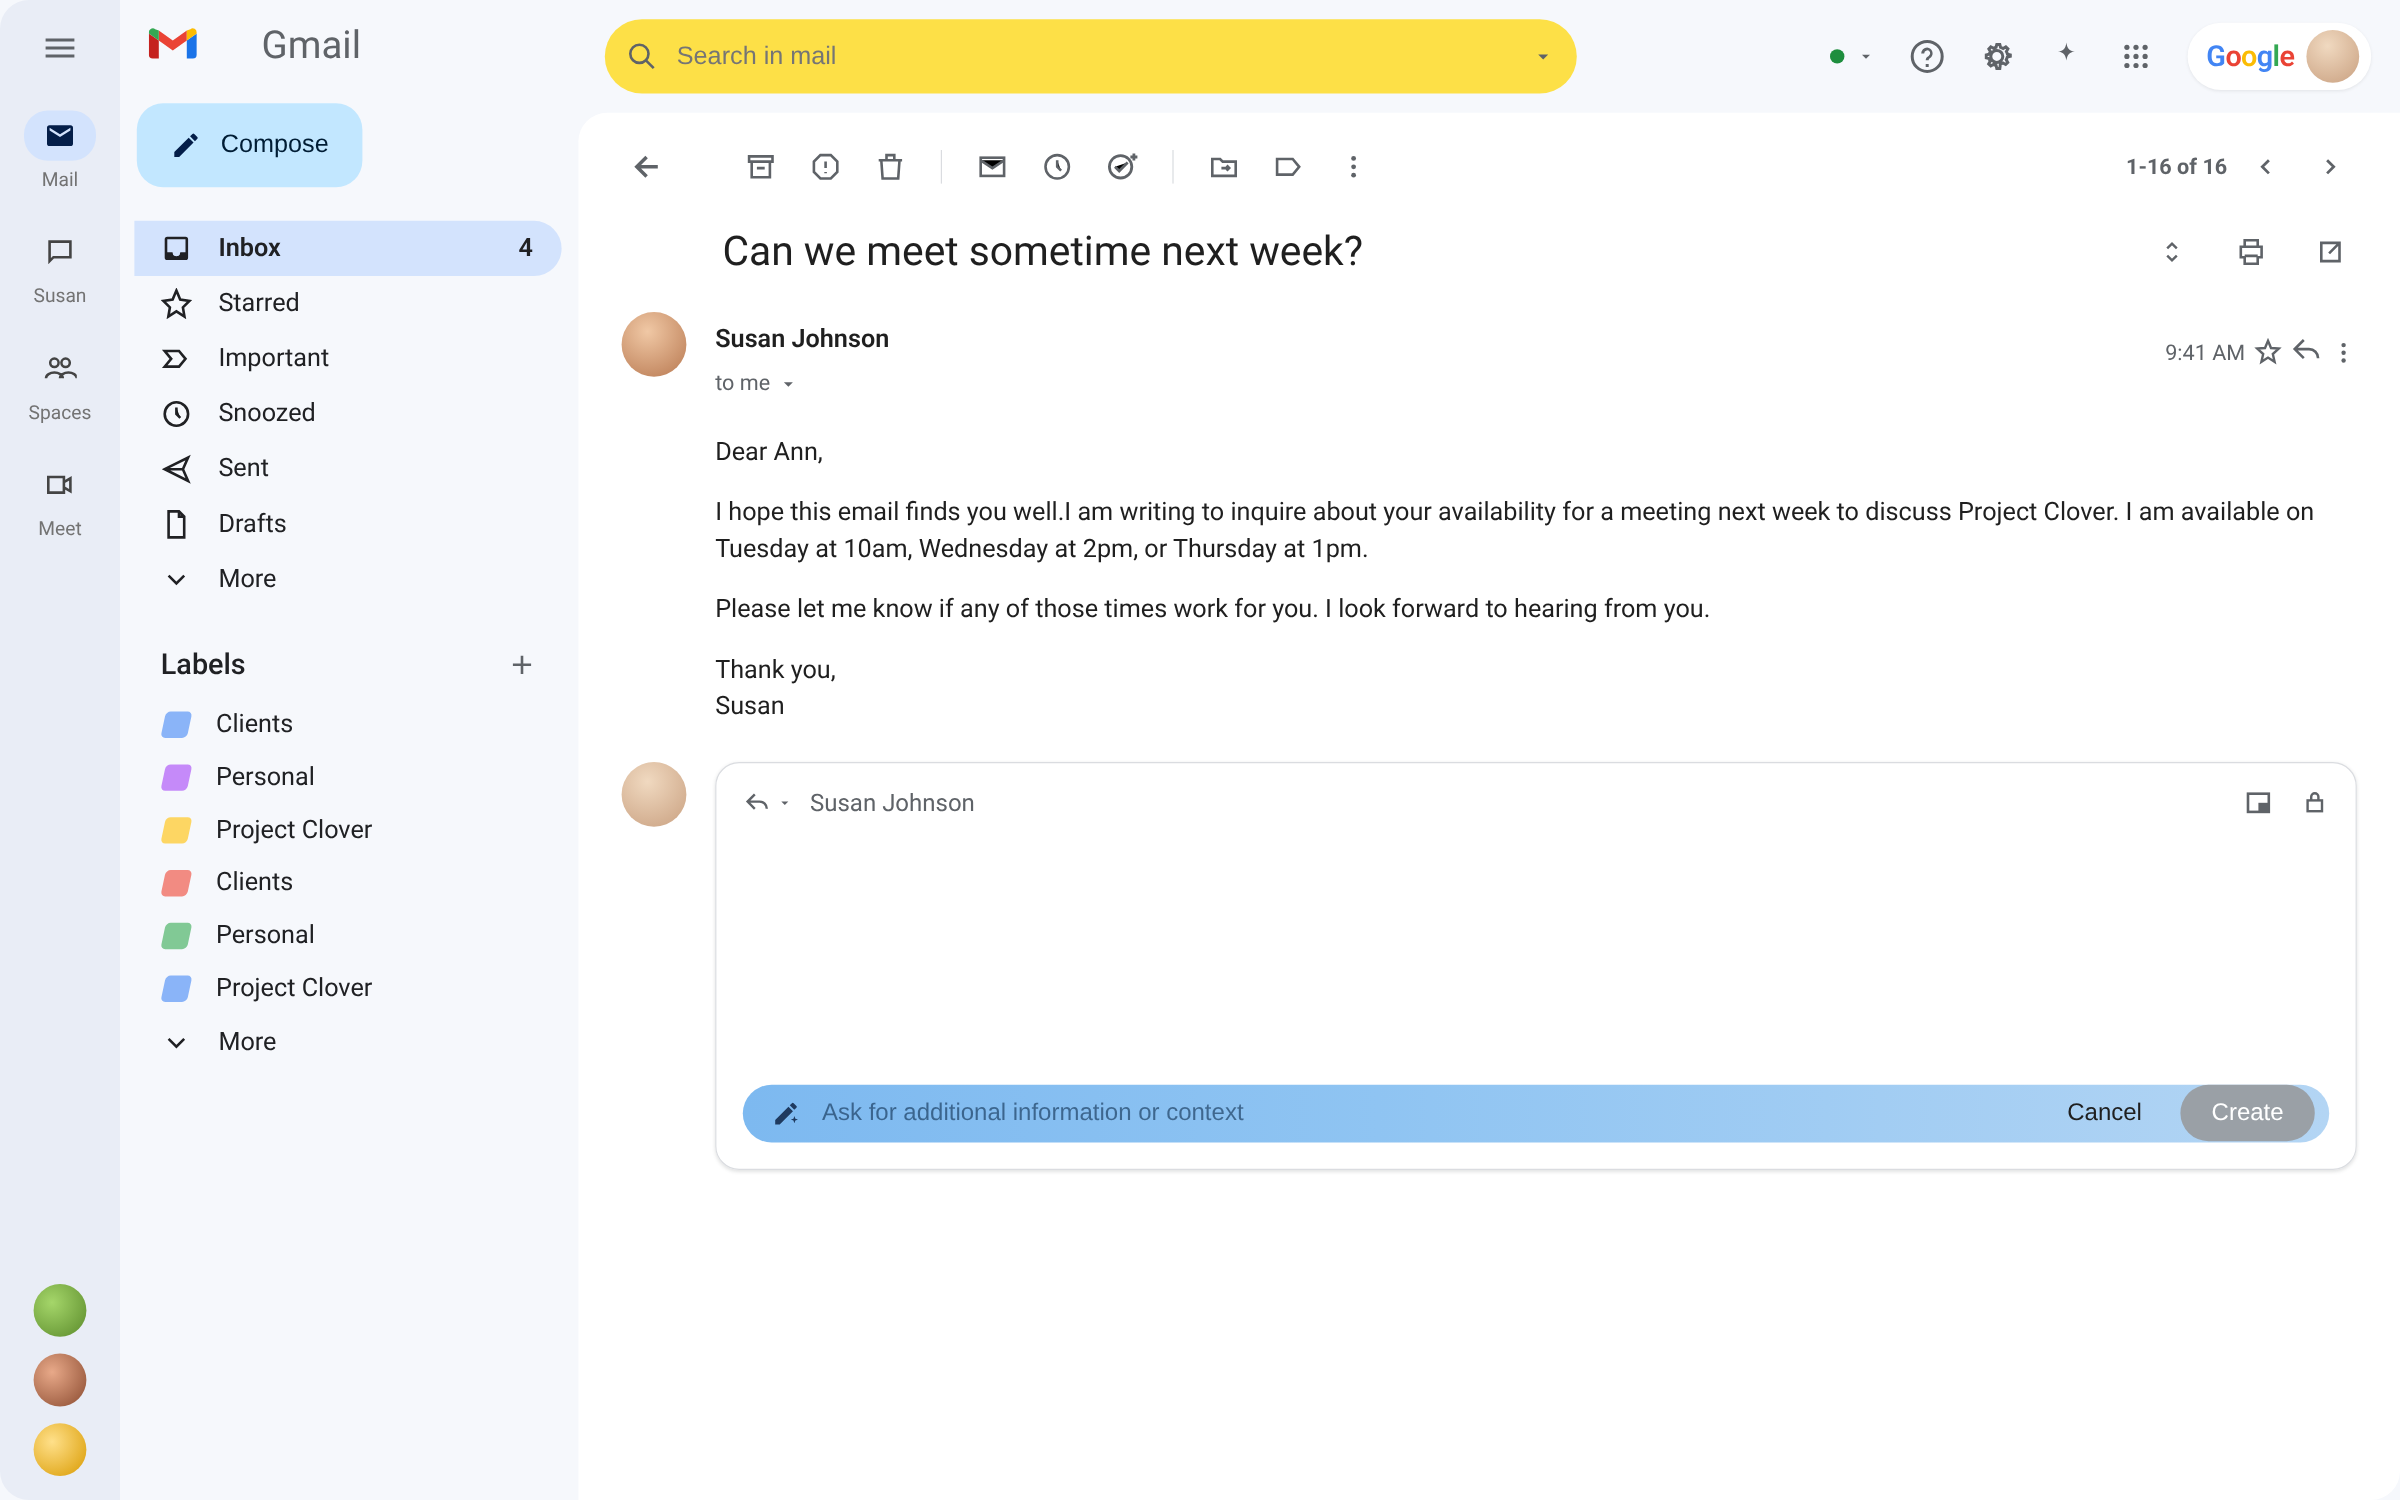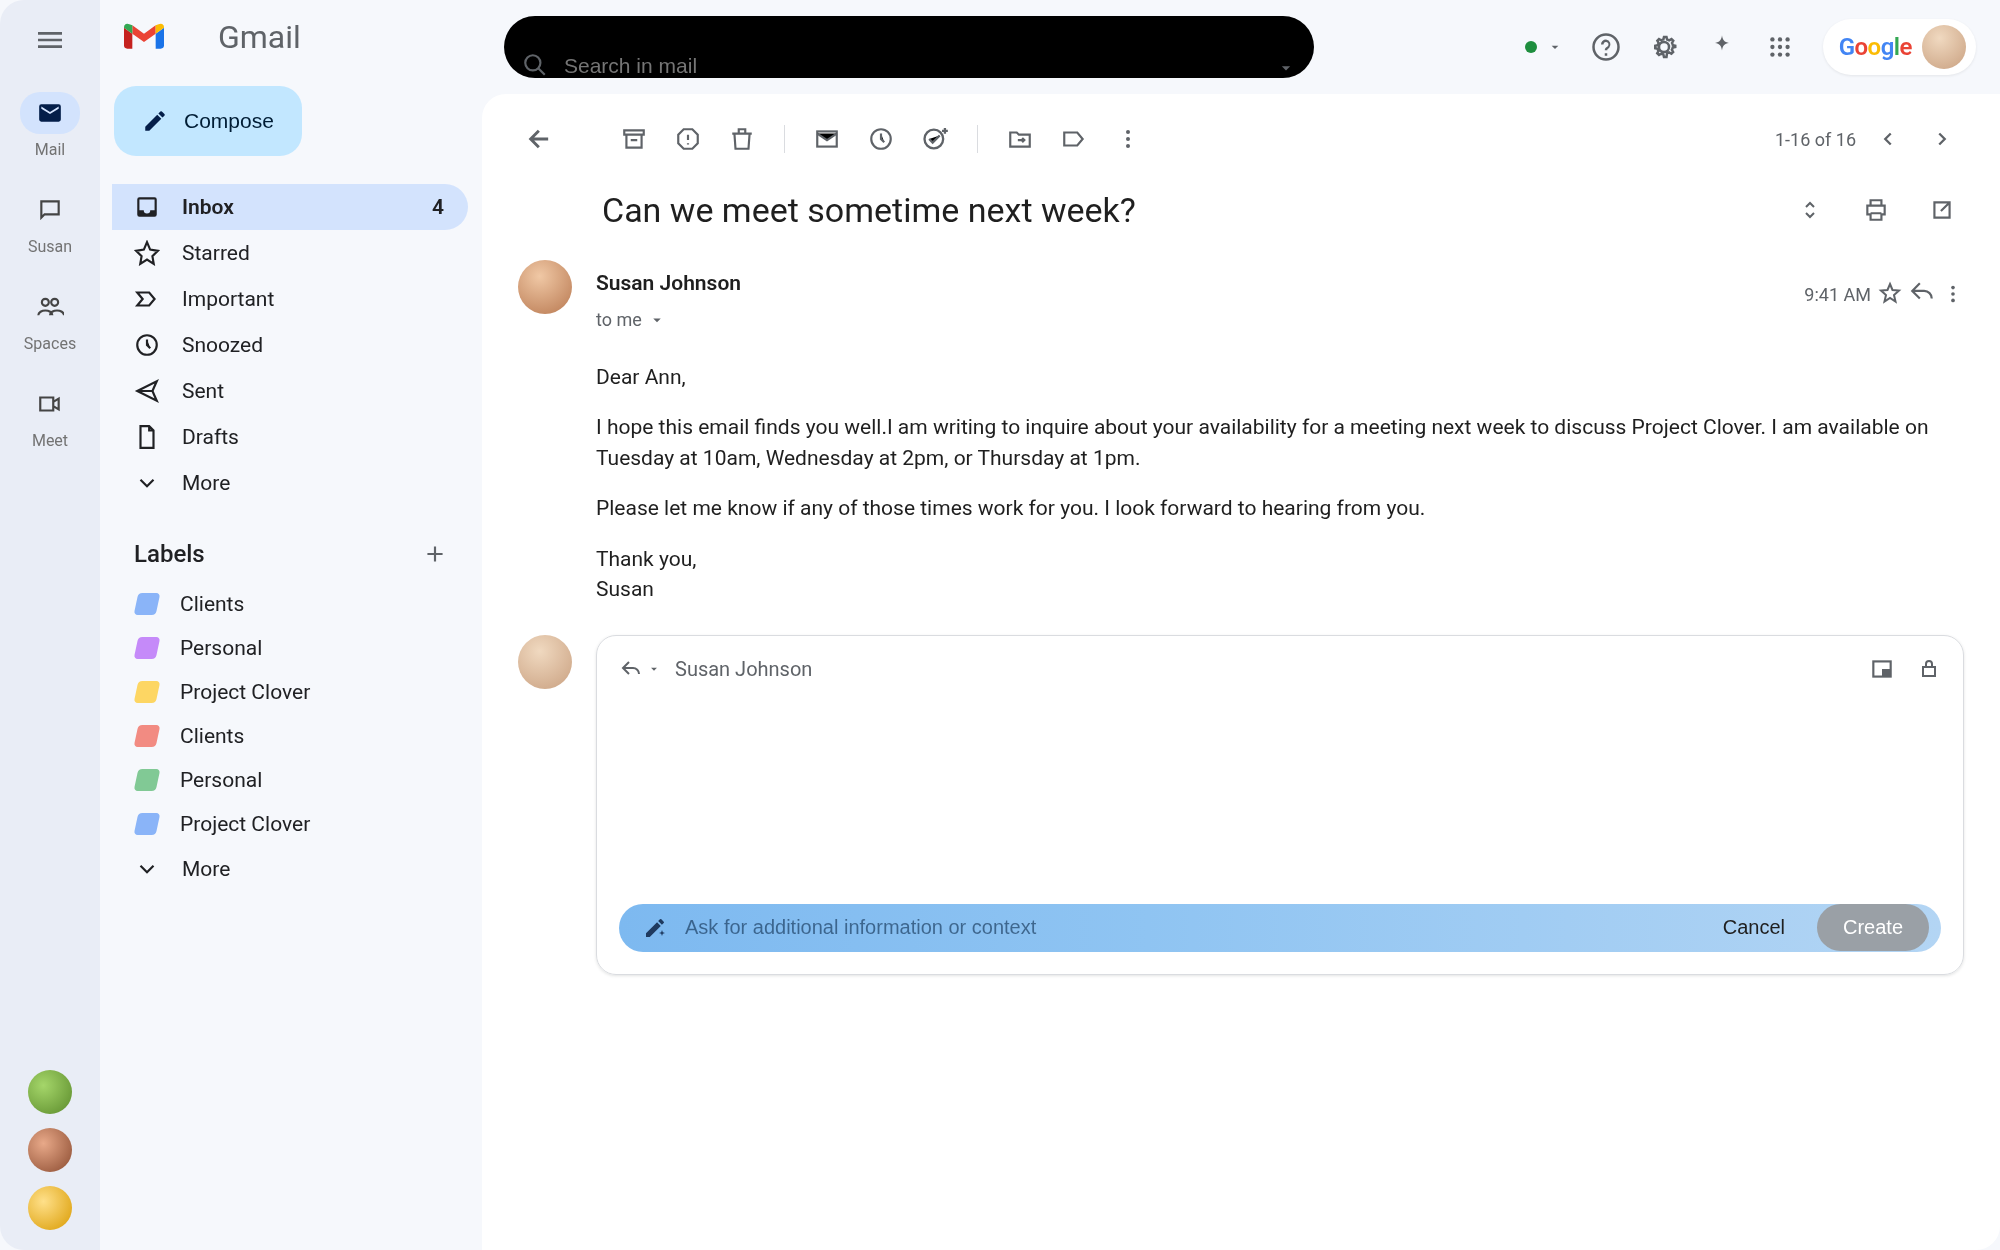--- a/index.html
+++ b/index.html
@@ -67,23 +67,23 @@
 
 
 .main { flex:1; display:flex; flex-direction:column; }
 .header {
   display:flex; align-items:center;
   padding: 16px 24px 16px 24px;
   gap: 20px;
 }
 .search {
   flex: 0 0 810px;
-  background:#000000;
+  background:#fde047;
   border-radius: 36px;
-  display:flex; align-items:flex-end;
+  display:flex; align-items:center;
   padding: 0 18px;
   height: 62px;
   color:#5f6368;
 }
 .search input { border:none; background:transparent; font-size:21px; flex:1; outline:none; color:#5f6368; padding-left:16px;}
 .header-right { display:flex; align-items:center; gap:28px; margin-left:auto;}
 .hicon { width:30px; height:30px; color:#5f6368; cursor:pointer; display:flex; align-items:center; justify-content:center;}
 .status-dot { width:12px; height:12px; border-radius:50%; background:#1e8e3e; }
 .google-chip { display:flex; align-items:center; gap:10px; background:#fff; border-radius:30px; padding:6px 10px 6px 16px; box-shadow: 0 1px 3px rgba(0,0,0,0.08);}
 .google-word { font-size:24px; font-weight:600; letter-spacing:-0.5px;}
@@ -97,21 +97,21 @@
 
 
 .content {
   background:#fff;
   border-radius: 24px 0 0 0;
   margin-left: 2px;
   flex:1;
   padding: 20px 36px 20px 36px;
   overflow:hidden;
 }
-.toolbar { display:flex; align-items:center; gap:10px; height:50px; margin-bottom: 24px;}
+.toolbar { display:flex; align-items:center; gap:10px; height:50px; margin-bottom: 24px; font-weight: bold;}
 .tbtn { width:44px; height:44px; display:flex; align-items:center; justify-content:center; color:#5f6368; cursor:pointer; border-radius:50%;}
 .tsep { width:1px; height:28px; background:#dadce0; margin: 0 10px;}
 .toolbar-right { margin-left:auto; display:flex; align-items:center; gap:10px; color:#5f6368; font-size:18px;}
 .subject-row { display:flex; align-items:center; margin: 10px 0 28px 84px;}
 .subject { font-size: 34px; color:#1f1f1f; font-weight:400; flex:1;}
 .subject-actions { display:flex; gap:22px; color:#5f6368;}
 
 .msg { display:flex; gap:24px; }
 .msg-avatar { width:54px; height:54px; border-radius:50%; flex-shrink:0; }
 .msg-body { flex:1; }

